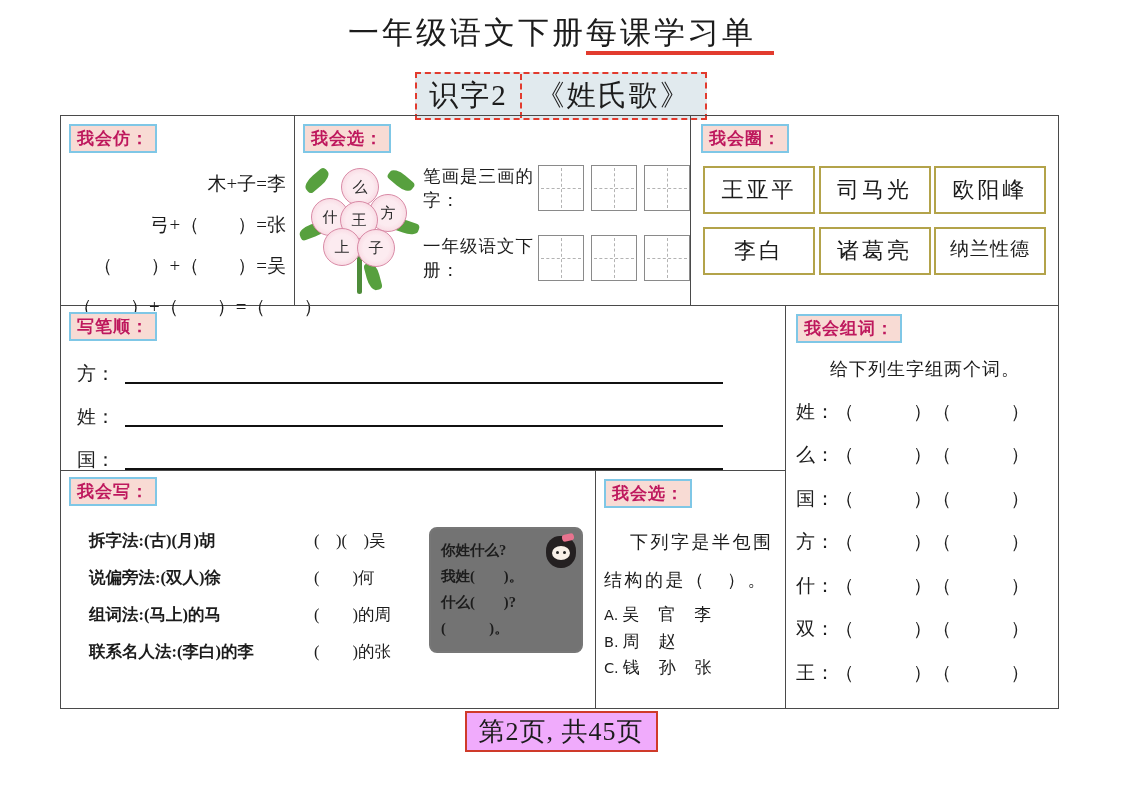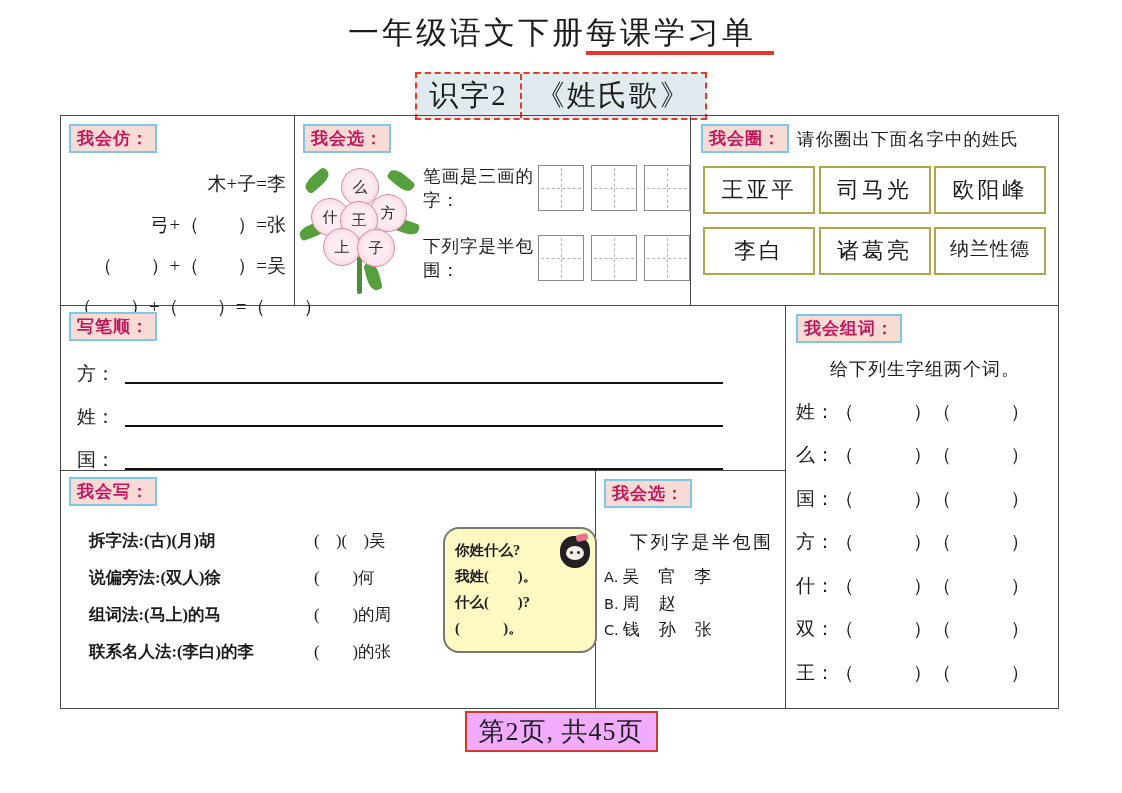--- a/index.html
+++ b/index.html
@@ -66,21 +66,21 @@
   .sec-words{left:725px;top:190px;width:272px;height:402px;padding:8px 10px;}
   .wb-instr{font-size:18px;margin:14px 0 0 34px;letter-spacing:1px;}
   .wb-row{font-size:19px;margin-top:17.5px;white-space:pre;letter-spacing:.5px;}
   
   .sec-write{left:0;top:355px;width:535px;height:237px;padding:6px 8px;}
   .wr-rows{margin-top:24px;}
   .wr-row{display:flex;margin:0 0 15px 20px;font-size:16.5px;}
   .wr-row .method{min-width:225px;white-space:pre;font-weight:600;}
   .wr-row .ans{white-space:pre;}
   .bubble{position:absolute;left:368px;top:56px;width:154px;height:126px;
-          border:2px solid #777;border-radius:16px;background:#fef9c3;padding:8px 10px;box-sizing:border-box;margin-left:14px;}
+          border:2px solid #777;border-radius:8px;background:#737373;padding:8px 10px;box-sizing:border-box;}
   .bubble .bl{font-size:14.5px;line-height:26px;white-space:pre;font-weight:600;}
   .girl{position:absolute;right:5px;top:5px;width:30px;height:34px;}
   .girl .hair{position:absolute;left:0;top:2px;width:30px;height:32px;background:#242021;
               border-radius:46% 46% 48% 48%;}
   .girl .face{position:absolute;left:6px;top:12px;width:18px;height:14px;background:#f7efe8;border-radius:50%;}
   .girl .eye{position:absolute;width:3px;height:3px;background:#222;border-radius:50%;top:17px;}
   .girl .eye.l{left:10px;} .girl .eye.r{left:17px;}
   .girl .bow{position:absolute;left:16px;top:0;width:12px;height:7px;background:#e8738f;
              border-radius:3px;transform:rotate(-14deg);}
   
@@ -138,34 +138,33 @@
     <div class="bh-rows">
       <div class="bh-row">
         <span class="bh-lbl">笔画是三画的字：</span>
         <div class="grid">
           <div class="cell"></div>
           <div class="cell"></div>
           <div class="cell"></div>
         </div>
       </div>
       <div class="bh-row">
-        <span class="bh-lbl">下列字是半包围：</span>
+        <span class="bh-lbl">一年级语文下册：</span>
         <div class="grid">
           <div class="cell"></div>
           <div class="cell"></div>
           <div class="cell"></div>
         </div>
       </div>
     </div>
   </div>
 
   <div class="sec sec-circle brd-b">
     <div class="circ-head">
       <span class="lbl">我会圈：</span>
-      <span class="circ-instr">请你圈出下面名字中的姓氏</span>
     </div>
     <div class="names">
       <span class="name-box">王亚平</span>
       <span class="name-box">司马光</span>
       <span class="name-box">欧阳峰</span>
       <span class="name-box">李白</span>
       <span class="name-box">诸葛亮</span>
       <span class="name-box small">纳兰性德</span>
     </div>
   </div>
@@ -229,20 +228,21 @@
       <div class="bl">你姓什么?</div>
       <div class="bl">我姓(　　)。</div>
       <div class="bl">什么(　　)?</div>
       <div class="bl">(　　　)。</div>
     </div>
   </div>
 
   <div class="sec sec-choose-bottom brd-r">
     <span class="lbl">我会选：</span>
     <div class="q1">下列字是半包围</div>
+    <div class="q2">结构的是（　）。</div>
     <div class="opts">
       <div class="opt">
         <span class="key">A.</span>
         <span class="chars">吴　官　李</span>
       </div>
       <div class="opt">
         <span class="key">B.</span>
         <span class="chars">周　赵</span>
       </div>
       <div class="opt">

